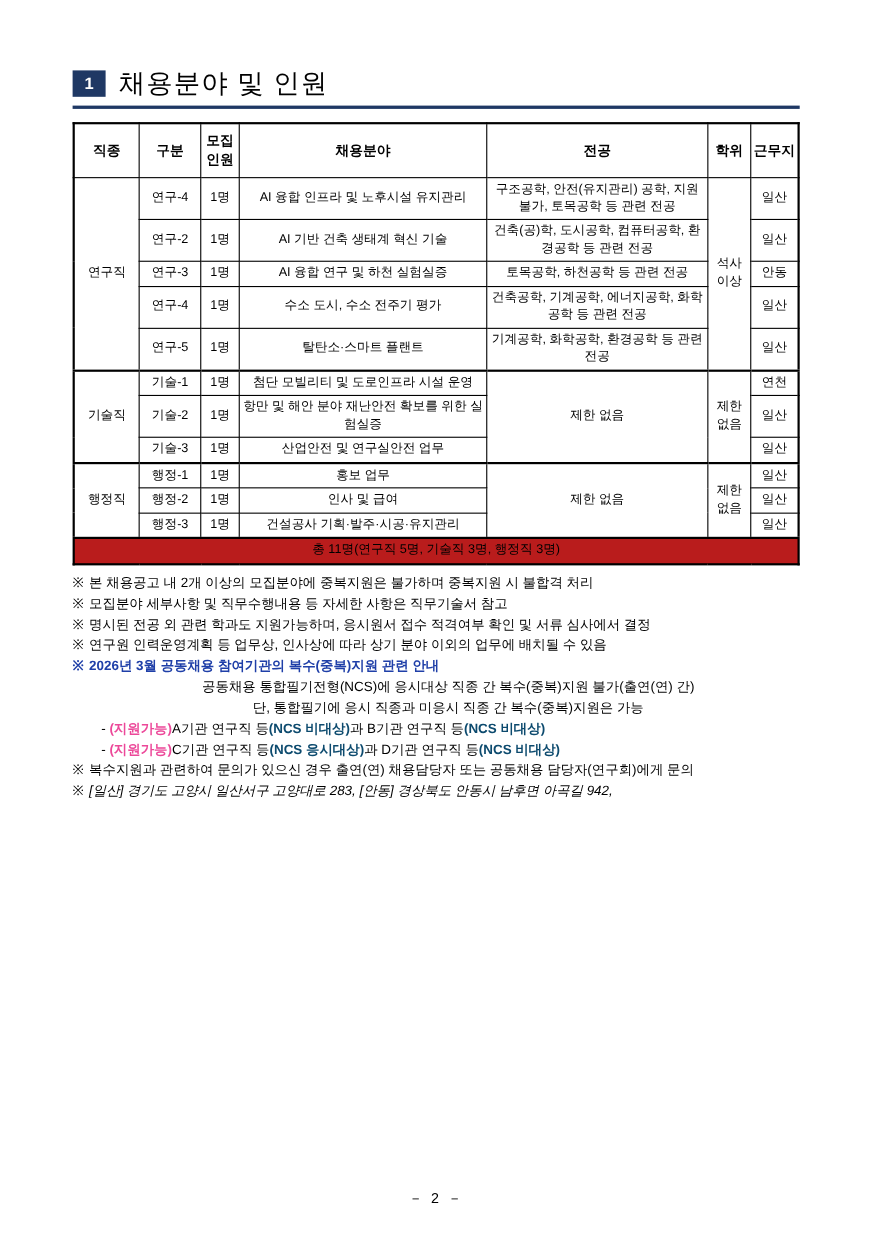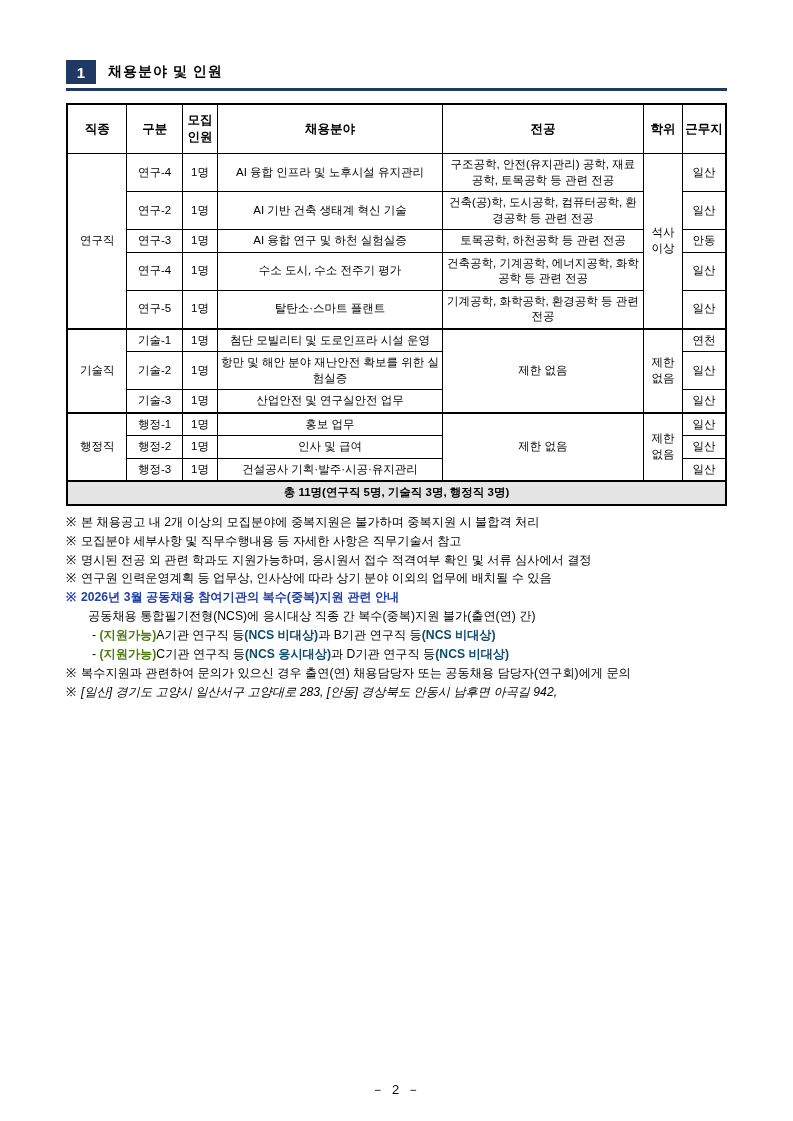--- a/index.html
+++ b/index.html
@@ -36,22 +36,22 @@
     background: #1f3864;
     color: #ffffff;
     font-size: 15px;
     font-weight: bold;
     display: flex;
     align-items: center;
     justify-content: center;
     margin-right: 12px;
   }
   .section-title {
-    font-size: 14px;
-    font-weight: bold;
+    font-size: 24px;
+    font-weight: normal;
     letter-spacing: 1px;
   }
 
   
   table.recruit {
     border-collapse: collapse;
     width: 100%;
     table-layout: fixed;
     padding-left: 14px;
   }
@@ -76,45 +76,45 @@
   td.field {
     font-size: 12px;
   }
   td.major {
     font-size: 11.5px;
   }
   .thick-top td, .thick-top th { border-top: 2px solid #000 !important; }
   table.recruit { border: 2px solid #000; }
 
   .total-row td {
-    font-weight: bold;
+    font-weight: normal;
     font-size: 12.5px;
-    background: #e5e5e5;
+    background: #b91c1c;
     padding: 4px 2px;
   }
 
   
   .notes {
     margin-top: 7px;
     font-size: 12.2px;
     line-height: 1.55;
   }
   .note {
     display: flex;
     align-items: flex-start;
   }
   .note .mark {
     width: 15px;
     flex: 0 0 15px;
   }
   .note .txt { flex: 1; }
   .note.blue { color: #1f3fa8; font-weight: bold; }
-  .indent1 { padding-left: 22px; }
+  .indent1 { padding-left: 22px; text-align: center; }
   .indent2 { padding-left: 26px; }
-  .red { color: #4d7c0f; font-weight: bold; }
+  .red { color: #ec4899; font-weight: bold; }
   .blue-b { color: #0c4a6e; font-weight: bold; }
   .sub-line { display: block; font-style: italic; }
 
   .footer-page {
     position: absolute;
     bottom: 22px;
     left: 0;
     width: 100%;
     text-align: center;
     font-size: 13px;
@@ -155,21 +155,21 @@
         <th>근무지</th>
       </tr>
     </thead>
     <tbody>
 
       <tr>
         <td class="jikjong" rowspan="5">연구직</td>
         <td>연구-4</td>
         <td>1명</td>
         <td class="field">AI 융합 인프라 및 노후시설 유지관리</td>
-        <td class="major">구조공학, 안전(유지관리) 공학, 재료공학, 토목공학 등 관련 전공</td>
+        <td class="major">구조공학, 안전(유지관리) 공학, 지원불가, 토목공학 등 관련 전공</td>
         <td rowspan="5">
             <span style="display:block">석사</span>
             <span style="display:block">이상</span>
           </td>
         <td>일산</td>
       </tr>
       <tr>
         <td>연구-2</td>
         <td>1명</td>
         <td class="field">AI 기반 건축 생태계 혁신 기술</td>
@@ -270,20 +270,21 @@
     <div class="note">
       <span class="mark">※</span>
       <span class="txt">연구원 인력운영계획 등 업무상, 인사상에 따라 상기 분야 이외의 업무에 배치될 수 있음</span>
     </div>
 
     <div class="note blue">
       <span class="mark">※</span>
       <span class="txt">2026년 3월 공동채용 참여기관의 복수(중복)지원 관련 안내</span>
     </div>
     <div class="indent1">공동채용 통합필기전형(NCS)에 응시대상 직종 간 복수(중복)지원 불가(출연(연) 간)</div>
+    <div class="indent1">단, 통합필기에 응시 직종과 미응시 직종 간 복수(중복)지원은 가능</div>
 
     <div class="indent2">
       <span>- </span><span class="red">(지원가능)</span><span>A기관 연구직 등</span><span class="blue-b">(NCS 비대상)</span><span>과 B기관 연구직 등</span><span class="blue-b">(NCS 비대상)</span>
     </div>
     <div class="indent2">
       <span>- </span><span class="red">(지원가능)</span><span>C기관 연구직 등</span><span class="blue-b">(NCS 응시대상)</span><span>과 D기관 연구직 등</span><span class="blue-b">(NCS 비대상)</span>
     </div>
 
     <div class="note">
       <span class="mark">※</span>

